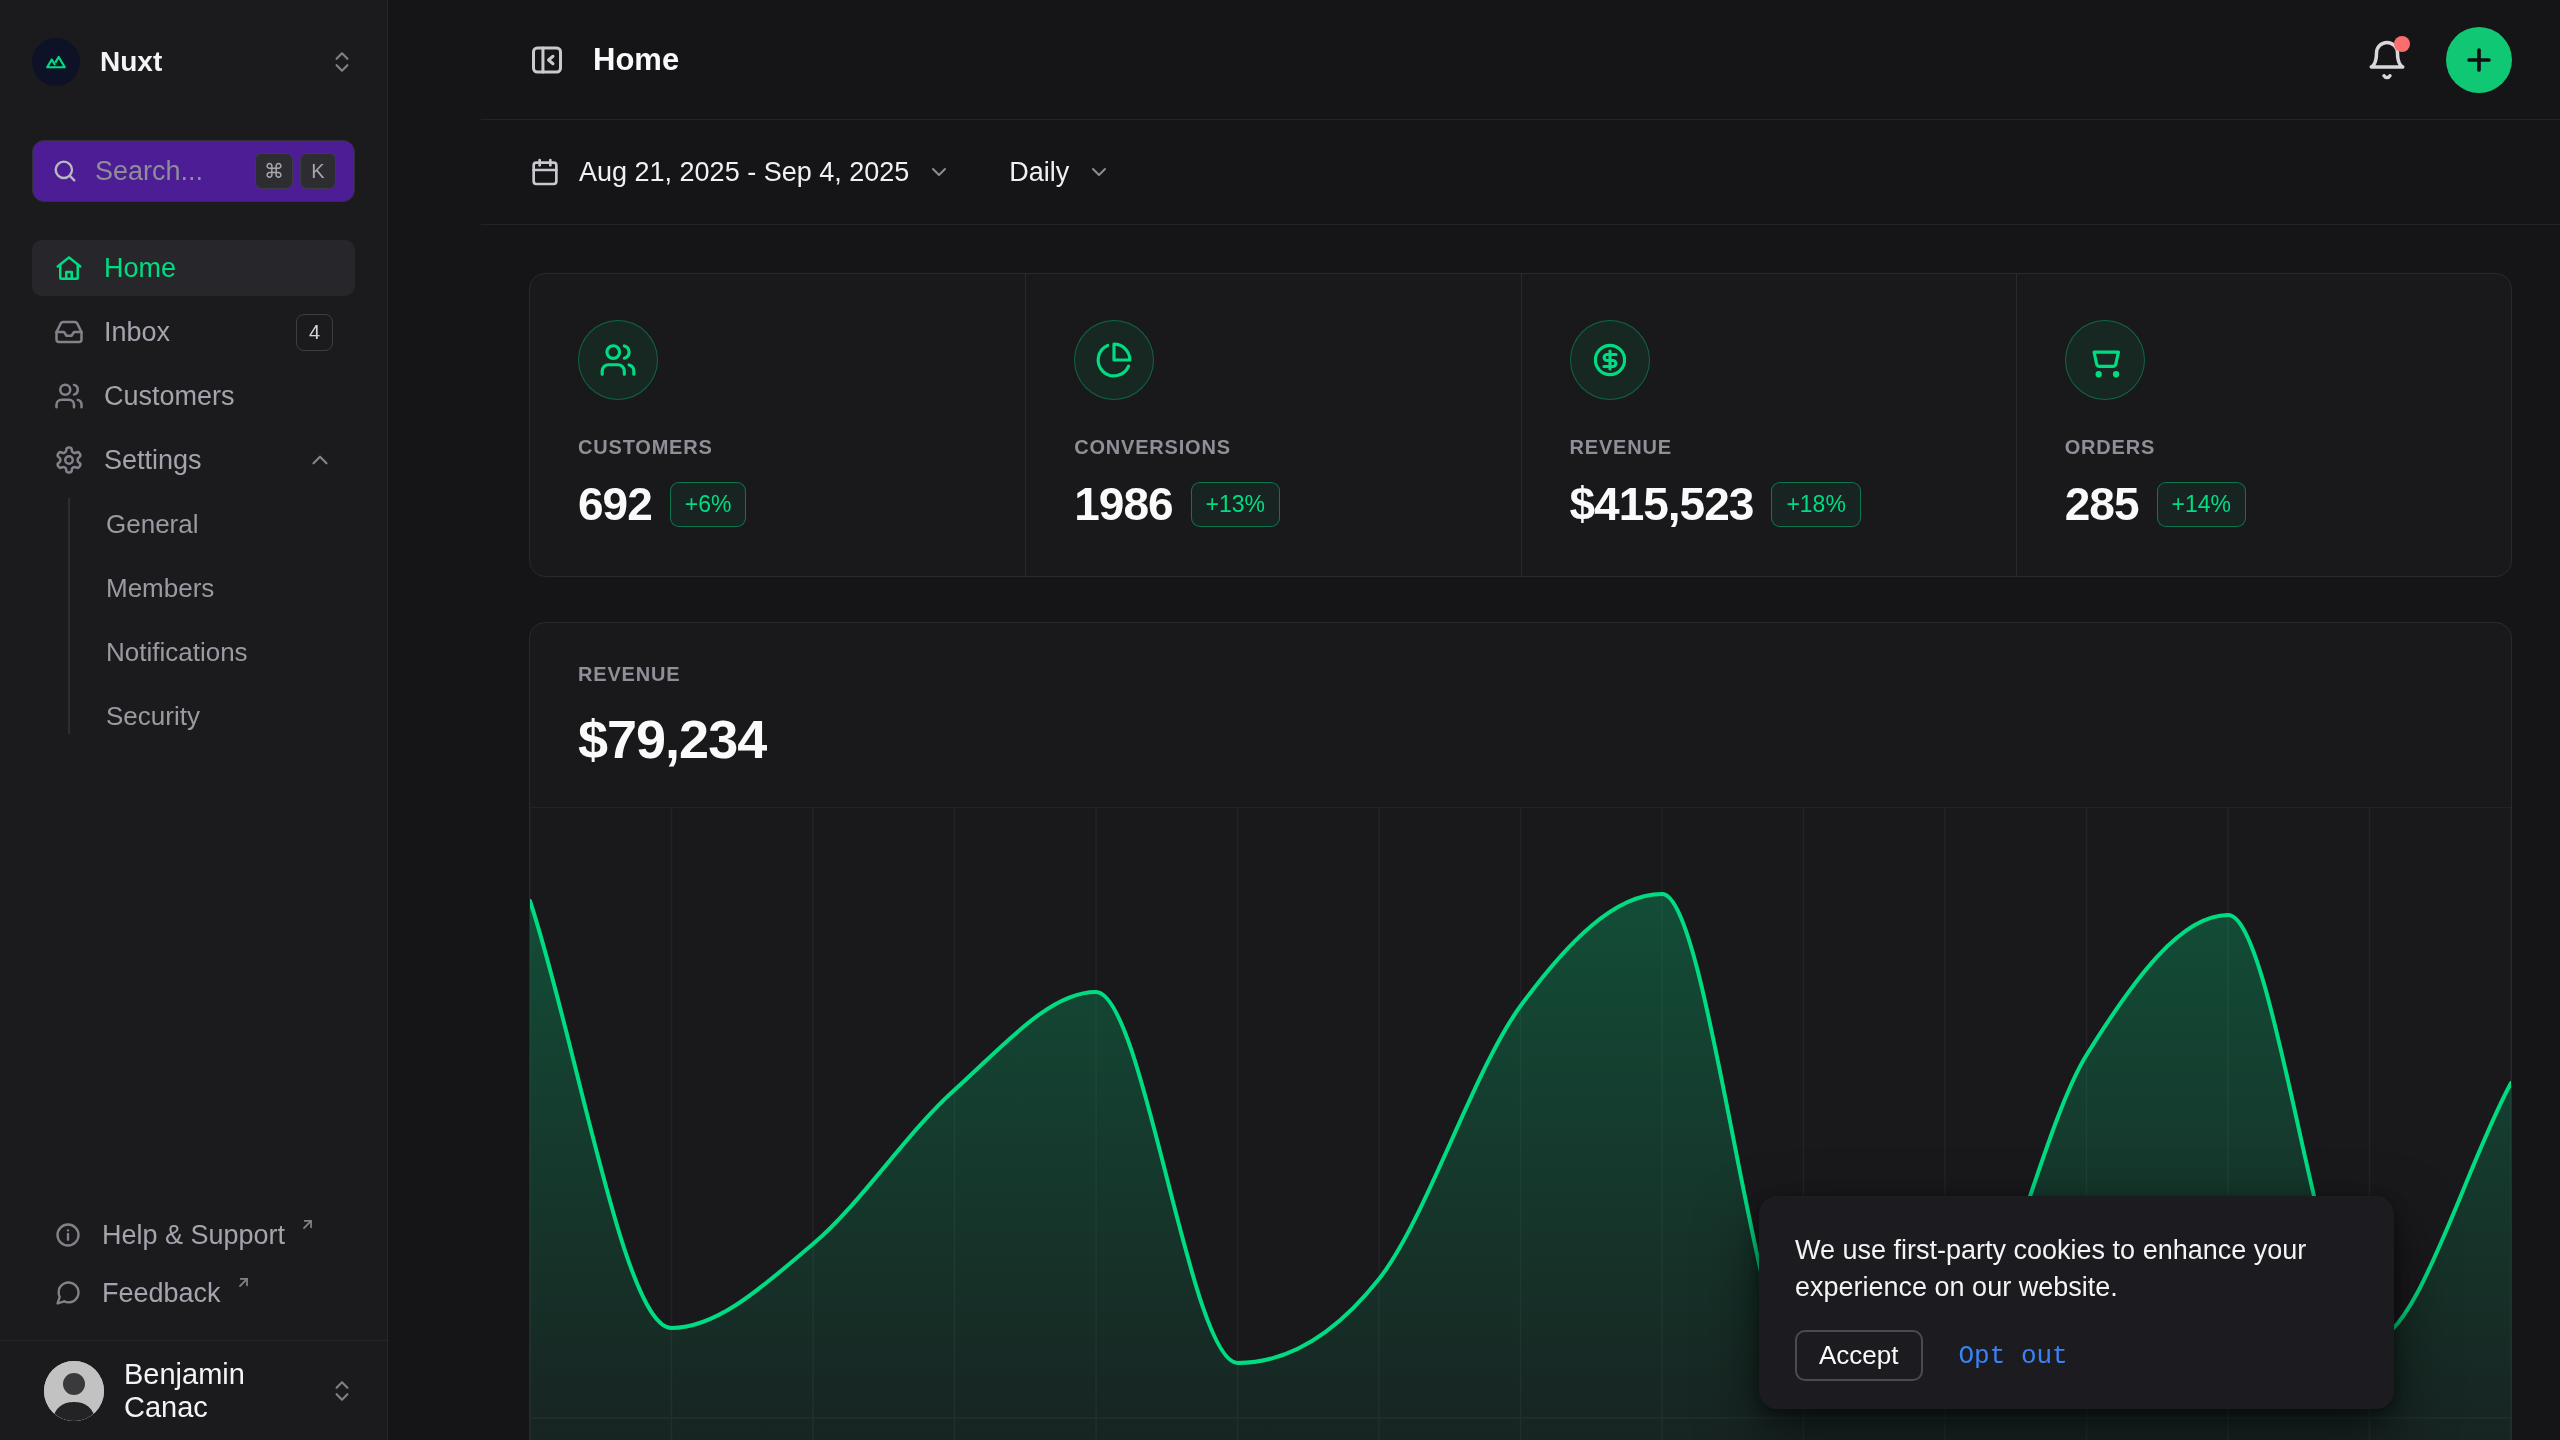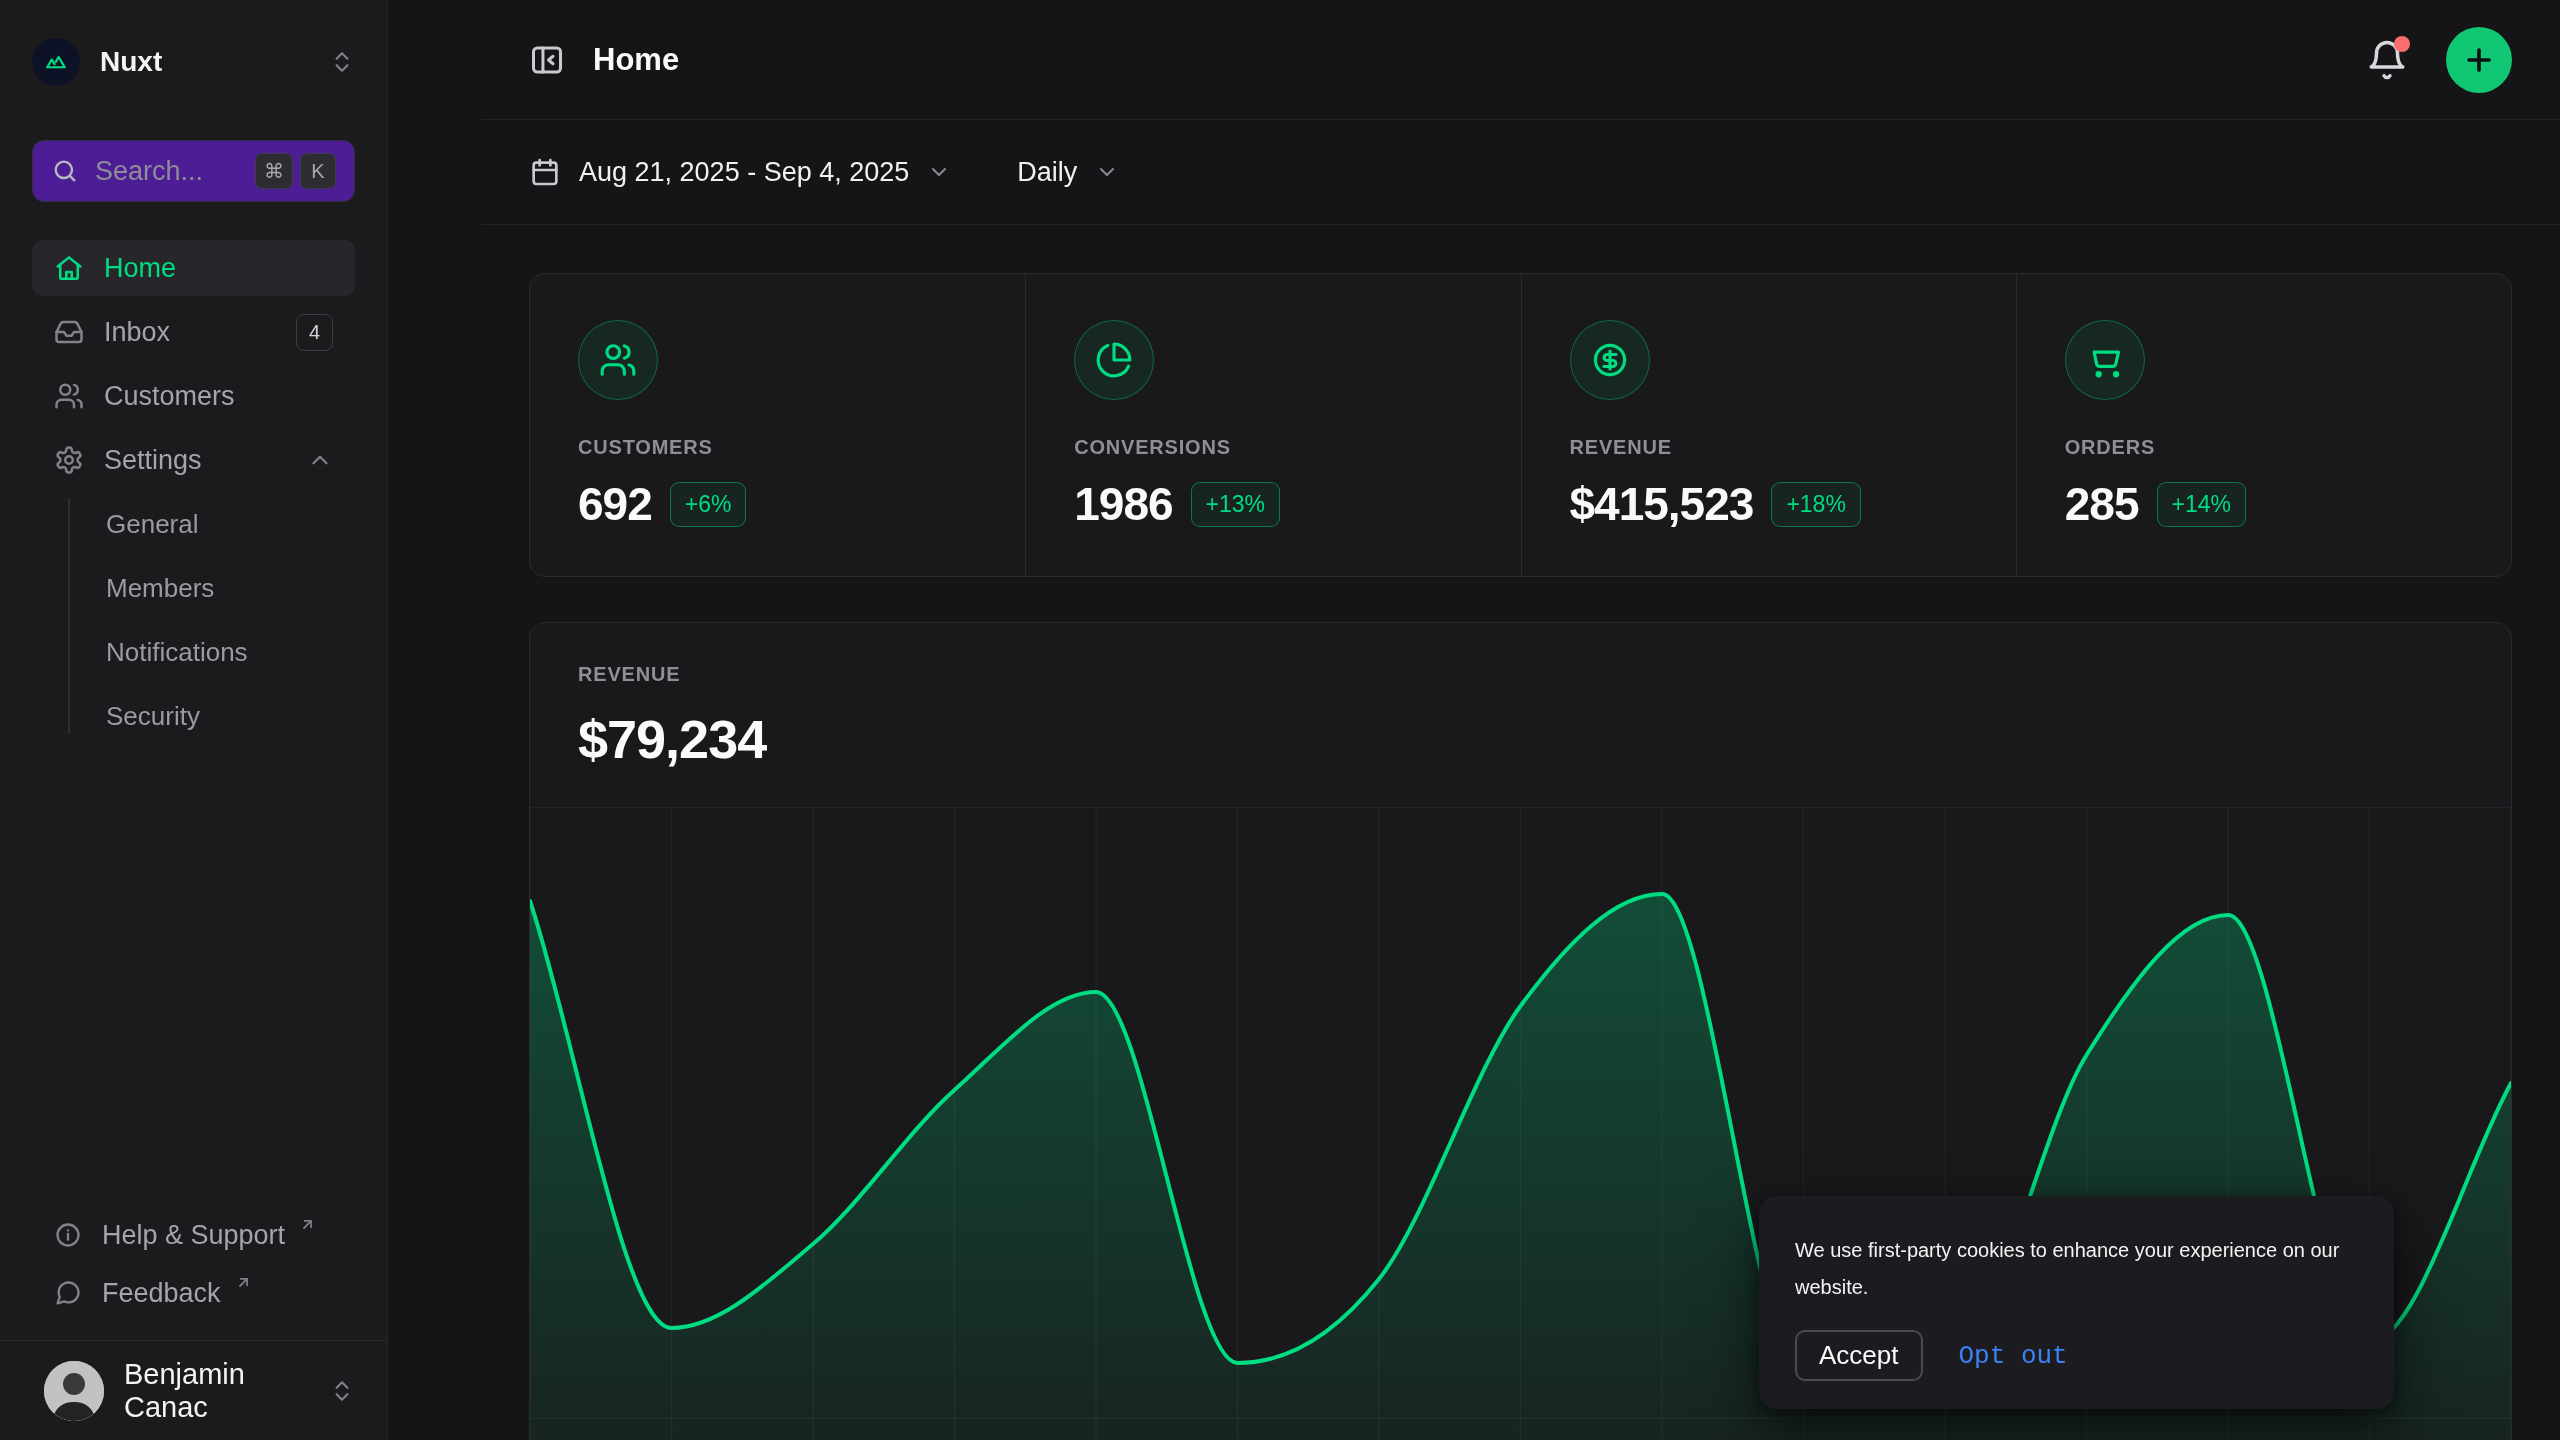--- a/index.html
+++ b/index.html
@@ -71,21 +71,21 @@
   
   .main { position:absolute; left:481px; top:0; right:0; bottom:0; background:#151517; }
   .topbar { height:120px; border-bottom:1px solid #242428; display:flex; align-items:center; padding:0 48px; gap:28px; }
   .panel-toggle { color:#c9c9ce; cursor:pointer; }
   .page-title { font-size:31px; font-weight:700; color:#fafafa; }
   .topbar-right { margin-left:auto; display:flex; align-items:center; gap:38px; }
   .bell-wrap { position:relative; color:#d8d8dc; cursor:pointer; }
   .bell-dot { position:absolute; top:-3px; right:-2px; width:16px; height:16px; border-radius:50%; background:#fb6e6e; }
   .plus-btn { width:66px; height:66px; border-radius:50%; background:#10c873; border:none; display:flex; align-items:center; justify-content:center; cursor:pointer; }
 
-  .toolbar { height:105px; border-bottom:1px solid #242428; display:flex; align-items:center; padding:0 48px;gap:8px; }
+  .toolbar { height:105px; border-bottom:1px solid #242428; display:flex; align-items:center; padding:0 48px; }
   .range-btn, .granularity-btn { display:flex; align-items:center; gap:18px; cursor:pointer; }
   .cal-ico { color:#c8c8ce; }
   .range-label, .granularity-label { font-size:27px; font-weight:500; color:#f1f1f3; }
   .dd-chev { color:#8b8b93; }
   .granularity-btn { margin-left:58px; }
 
   .content { padding:48px; }
 
   .stats-grid {
     display:grid; grid-template-columns:repeat(4, 1fr);
@@ -118,21 +118,21 @@
   .plot { border-top:1px solid #232327; }
   .plot svg { width:100%; height:700px; }
 
   
   .cookie-banner {
     position:absolute; left:1759px; top:1196px; width:635px; height:213px;
     background:#1c1c20; border-radius:18px; padding:36px;
     box-shadow:0 24px 60px rgba(0,0,0,0.55), 0 4px 14px rgba(0,0,0,0.4);
     z-index:50;
   }
-  .cookie-msg { font-size:20px; line-height:37px; color:#f4f4f5; max-width:552px; }
+  .cookie-msg { font-size:27px; line-height:37px; color:#f4f4f5; max-width:552px; }
   .cookie-actions { margin-top:24px; display:flex; align-items:center; gap:36px; }
   .accept-btn {
     font-family:inherit; font-size:26px; color:#fafafa; background:transparent;
     border:2px solid #4a4a52; border-radius:10px; padding:8px 22px; cursor:pointer;
   }
   .optout-btn { font-family:Liberation Mono, monospace; font-size:26px; color:#3b82f6; background:none; border:none; cursor:pointer; }
 </style>
 </head>
 <body>
 

